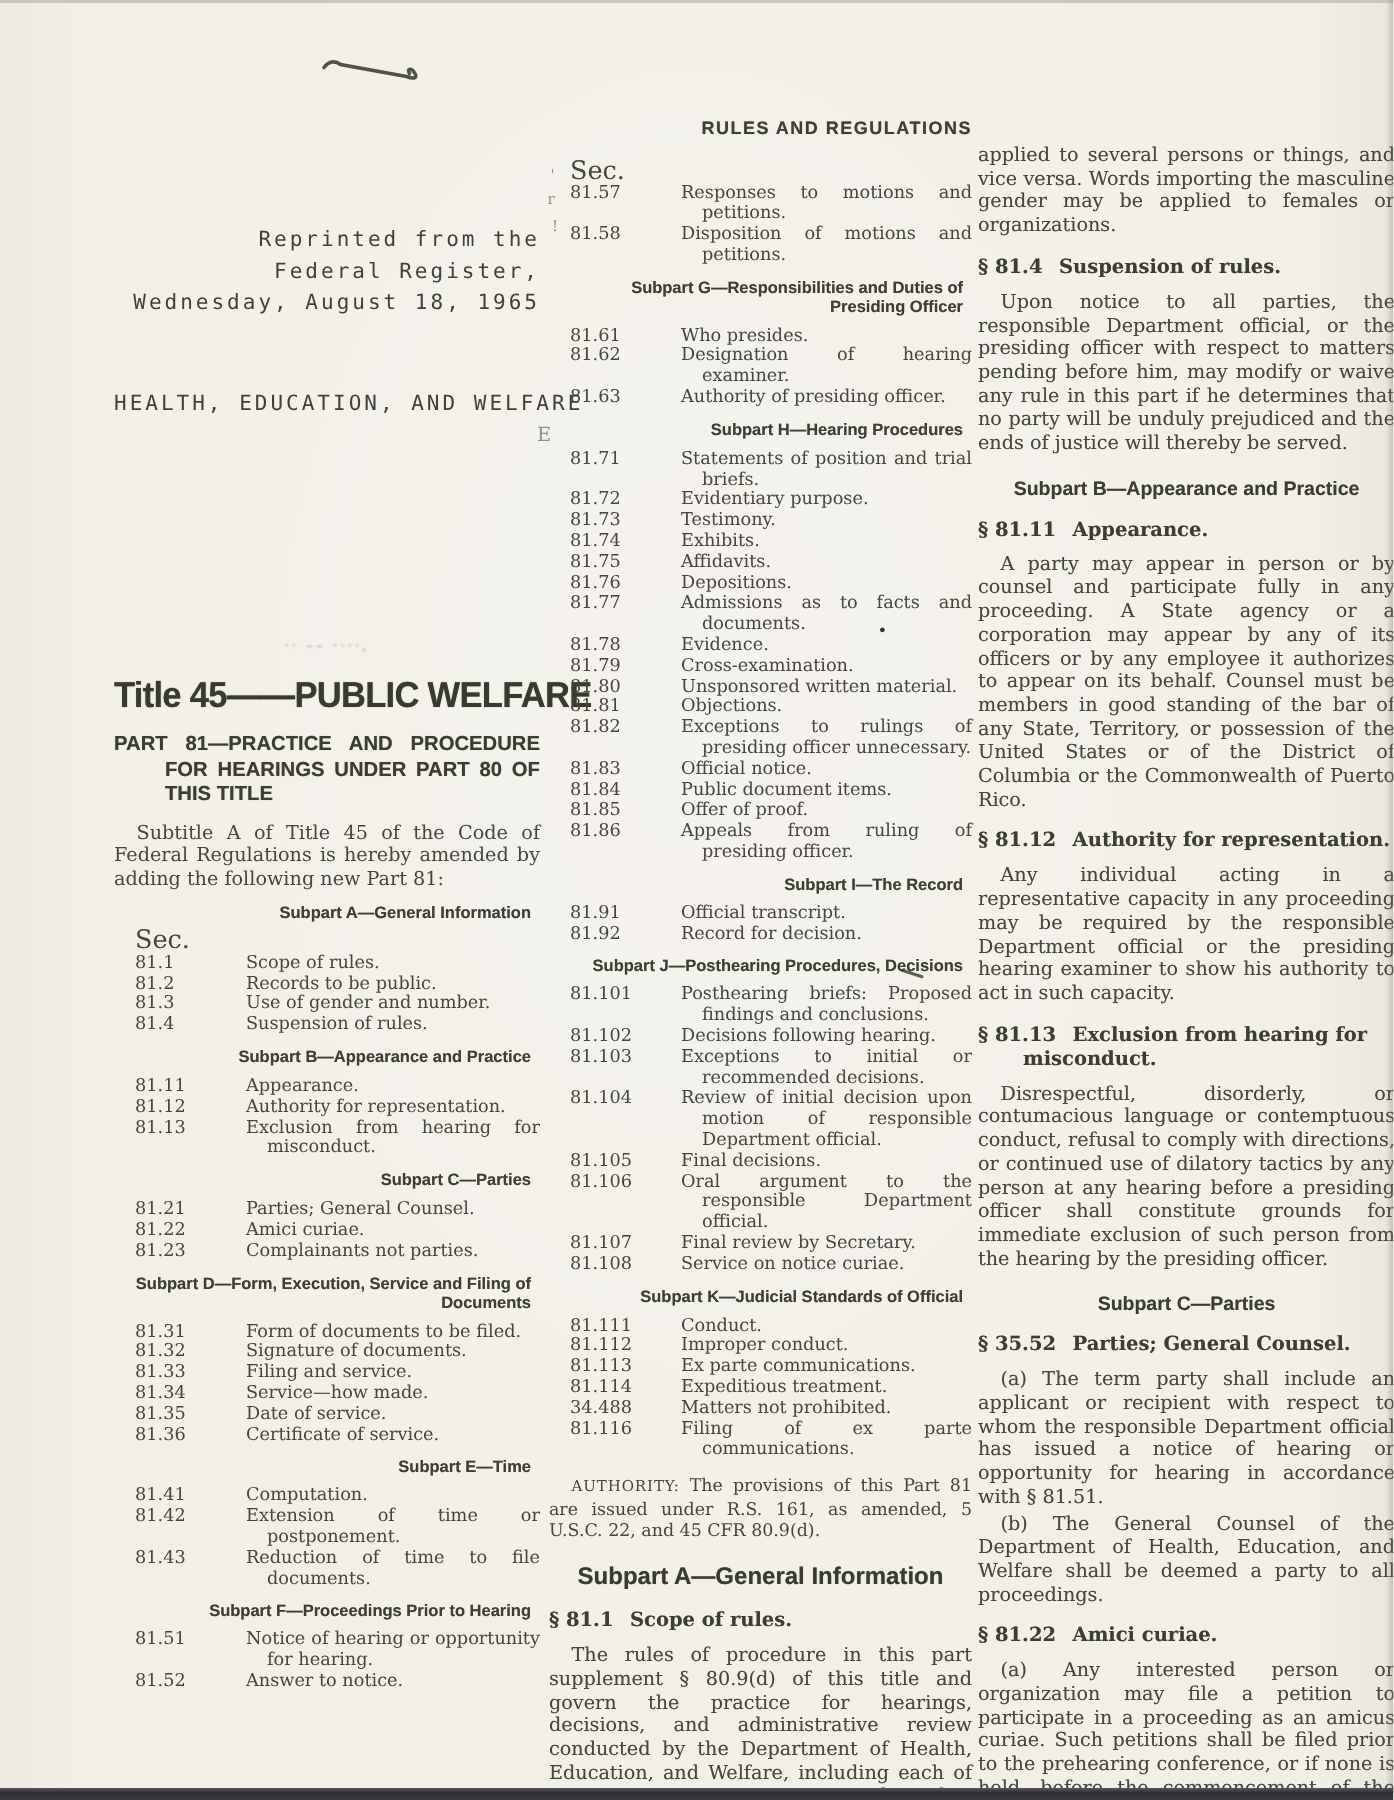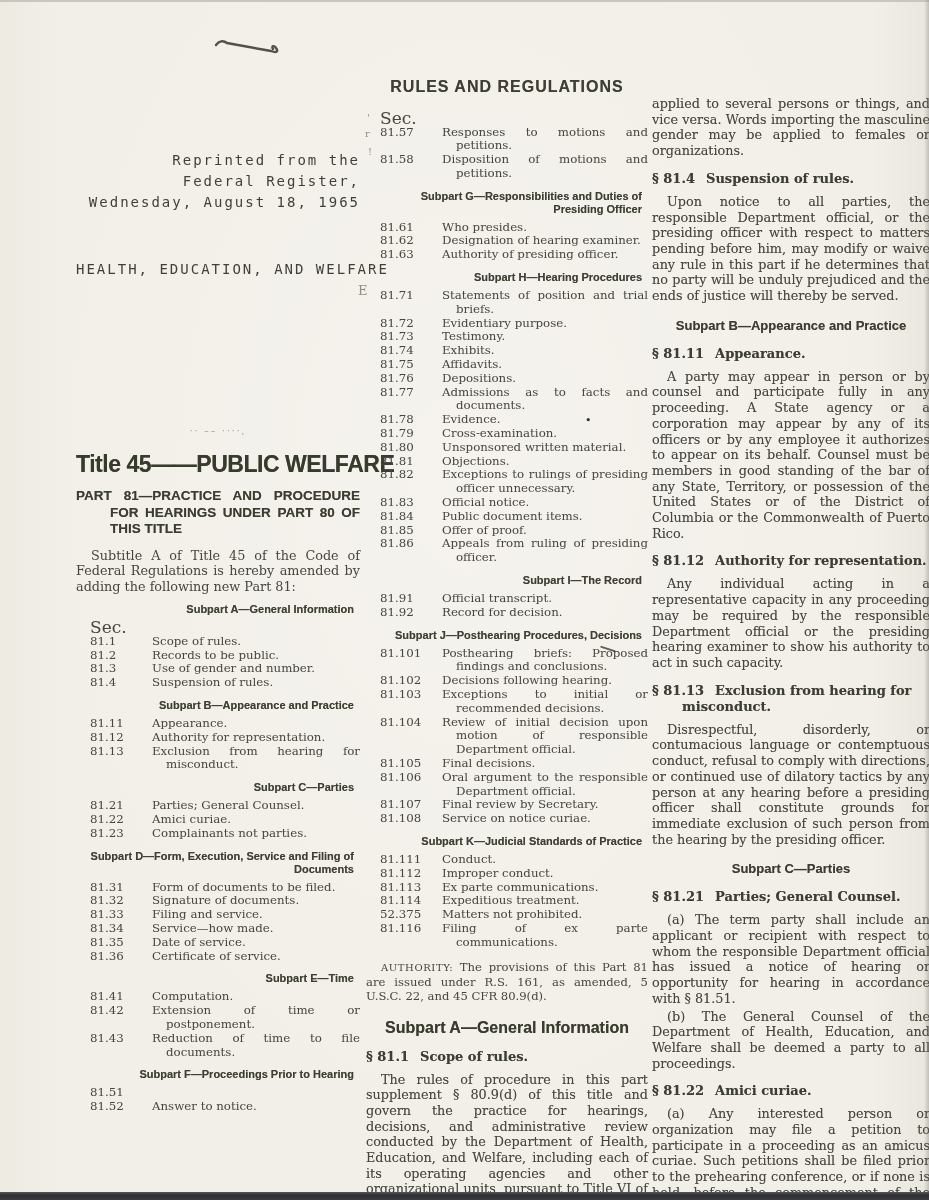--- a/index.html
+++ b/index.html
@@ -20,21 +20,21 @@
 
   
   .col{position:absolute;}
   .col-left{left:76px;top:150px;width:284px;}
   .col-mid{left:366px;top:78px;width:282px;}
   .col-right{left:652px;top:96px;width:278px;}
 
   
   .running-head{
     font-family:"Liberation Sans",sans-serif;font-weight:bold;
-    font-size:16px;letter-spacing:1px;text-align:center;color:#3c3f31;
+    font-size:12px;letter-spacing:1px;text-align:right;color:#3c3f31;
     margin:0 0 16px 0; text-shadow:0 0 .5px rgba(60,62,48,.6);
   }
 
   
   .typewriter{font-family:"DejaVu Sans Mono",monospace;font-size:14px;line-height:21px;
     letter-spacing:2px;text-align:right;color:#3f4136;white-space:nowrap;}
   .typewriter.dept{margin-top:46px;}
 
   .smudge{margin-top:146px;text-align:center;font-size:9px;color:#97948a;
     letter-spacing:2px;filter:blur(.6px);}
@@ -52,21 +52,21 @@
     padding-left:34px;text-indent:-34px;text-align:justify;
     text-shadow:0 0 .5px rgba(55,58,45,.55);
   }
   .intro{font-size:12.8px;line-height:15.6px;text-align:justify;text-indent:15px;margin:2px 0 6px 0;}
 
   
   .toc-heading{font-family:"Liberation Sans",sans-serif;font-weight:bold;font-size:11px;
     line-height:13px;text-align:right;color:#3c3f31;margin:9px 6px 5px 6px;
     text-shadow:0 0 .4px rgba(55,58,45,.5);}
   .toc-sec-label{font-size:17px;margin-left:14px;line-height:13.5px;}
-  .toc-row{display:grid;grid-template-columns:54px 1fr;column-gap:8px;
+  .toc-row{display:grid;grid-template-columns:54px 1fr;column-gap:20px;
     margin-left:14px;font-size:11.8px;line-height:13.8px;}
   .toc-num{white-space:nowrap;}
   .toc-text{padding-left:14px;text-indent:-14px;text-align:justify;}
 
   
   .authority{font-size:11.6px;line-height:14px;text-align:justify;text-indent:15px;margin:10px 0 13px 0;}
   .authority .auth-label{font-size:10px;letter-spacing:.6px;}
 
   
   .subpart-heading-lg{font-family:"Liberation Sans",sans-serif;font-weight:bold;
@@ -193,20 +193,21 @@
           <span class="toc-num">81.42</span>
           <span class="toc-text">Extension of time or postponement.</span>
         </div>
         <div class="toc-row">
           <span class="toc-num">81.43</span>
           <span class="toc-text">Reduction of time to file documents.</span>
         </div>
         <div class="toc-heading">Subpart F—Proceedings Prior to Hearing</div>
         <div class="toc-row">
           <span class="toc-num">81.51</span>
+          <span class="toc-text">Notice of hearing or opportunity for hearing.</span>
         </div>
         <div class="toc-row">
           <span class="toc-num">81.52</span>
           <span class="toc-text">Answer to notice.</span>
         </div>
       </div>
   </div>
 
   <div class="col col-mid">
     <div class="running-head">RULES AND REGULATIONS</div>
@@ -333,39 +334,39 @@
           <span class="toc-text">Oral argument to the responsible Department official.</span>
         </div>
         <div class="toc-row">
           <span class="toc-num">81.107</span>
           <span class="toc-text">Final review by Secretary.</span>
         </div>
         <div class="toc-row">
           <span class="toc-num">81.108</span>
           <span class="toc-text">Service on notice curiae.</span>
         </div>
-        <div class="toc-heading">Subpart K—Judicial Standards of Practice</div>
+        <div class="toc-heading">Subpart K—Judicial Standards of Official</div>
         <div class="toc-row">
           <span class="toc-num">81.111</span>
           <span class="toc-text">Conduct.</span>
         </div>
         <div class="toc-row">
           <span class="toc-num">81.112</span>
           <span class="toc-text">Improper conduct.</span>
         </div>
         <div class="toc-row">
           <span class="toc-num">81.113</span>
           <span class="toc-text">Ex parte communications.</span>
         </div>
         <div class="toc-row">
           <span class="toc-num">81.114</span>
           <span class="toc-text">Expeditious treatment.</span>
         </div>
         <div class="toc-row">
-          <span class="toc-num">52.375</span>
+          <span class="toc-num">34.488</span>
           <span class="toc-text">Matters not prohibited.</span>
         </div>
         <div class="toc-row">
           <span class="toc-num">81.116</span>
           <span class="toc-text">Filing of ex parte communications.</span>
         </div>
       </div>
     <p class="authority">
       <span class="auth-label">AUTHORITY:</span><span> The provisions of this Part 81 are issued under R.S. 161, as amended, 5 U.S.C. 22, and 45 CFR 80.9(d).</span>
     </p>
@@ -382,21 +383,21 @@
         <h4 class="section-heading"><span class="sec-num">§ 81.4</span><span class="sec-title">Suspension of rules.</span></h4>
         <p class="para">Upon notice to all parties, the responsible Department official, or the presiding officer with respect to matters pending before him, may modify or waive any rule in this part if he determines that no party will be unduly prejudiced and the ends of justice will thereby be served.</p>
         <h3 class="subpart-heading">Subpart B—Appearance and Practice</h3>
         <h4 class="section-heading"><span class="sec-num">§ 81.11</span><span class="sec-title">Appearance.</span></h4>
         <p class="para">A party may appear in person or by counsel and participate fully in any proceeding.  A State agency or a corporation may appear by any of its officers or by any employee it authorizes to appear on its behalf.  Counsel must be members in good standing of the bar of any State, Territory, or possession of the United States or of the District of Columbia or the Commonwealth of Puerto Rico.</p>
         <h4 class="section-heading"><span class="sec-num">§ 81.12</span><span class="sec-title">Authority for representation.</span></h4>
         <p class="para">Any individual acting in a representative capacity in any proceeding may be required by the responsible Department official or the presiding hearing examiner to show his authority to act in such capacity.</p>
         <h4 class="section-heading"><span class="sec-num">§ 81.13</span><span class="sec-title">Exclusion from hearing for misconduct.</span></h4>
         <p class="para">Disrespectful, disorderly, or contumacious language or contemptuous conduct, refusal to comply with directions, or continued use of dilatory tactics by any person at any hearing before a presiding officer shall constitute grounds for immediate exclusion of such person from the hearing by the presiding officer.</p>
         <h3 class="subpart-heading">Subpart C—Parties</h3>
-        <h4 class="section-heading"><span class="sec-num">§ 81.21</span><span class="sec-title">Parties; General Counsel.</span></h4>
+        <h4 class="section-heading"><span class="sec-num">§ 35.52</span><span class="sec-title">Parties; General Counsel.</span></h4>
         <p class="para">(a)  The term party shall include an applicant or recipient with respect to whom the responsible Department official has issued a notice of hearing or opportunity for hearing in accordance with § 81.51.</p>
         <p class="para">(b)  The General Counsel of the Department of Health, Education, and Welfare shall be deemed a party to all proceedings.</p>
         <h4 class="section-heading"><span class="sec-num">§ 81.22</span><span class="sec-title">Amici curiae.</span></h4>
         <p class="para">(a)  Any interested person or organization may file a petition to participate in a proceeding as an amicus curiae. Such petitions shall be filed prior to the prehearing conference, or if none is held, before the commencement of the hearing, unless the petitioner shows good cause for filing the petition later.  The presiding officer may grant the petition if he finds that the petitioner has a legitimate interest in the proceedings, that such participation will not unduly delay the outcome, and may contribute materially to the proper disposition thereof.  An amicus curiae is not a party and may not introduce evidence at a hearing.</p>
       </div>
   </div>
 
   <span class="artifact-mark" style="left:367px;top:112px;">'</span>
   <span class="artifact-mark" style="left:365px;top:128px;">r</span>
   <span class="artifact-mark" style="left:368px;top:146px;">!</span>

